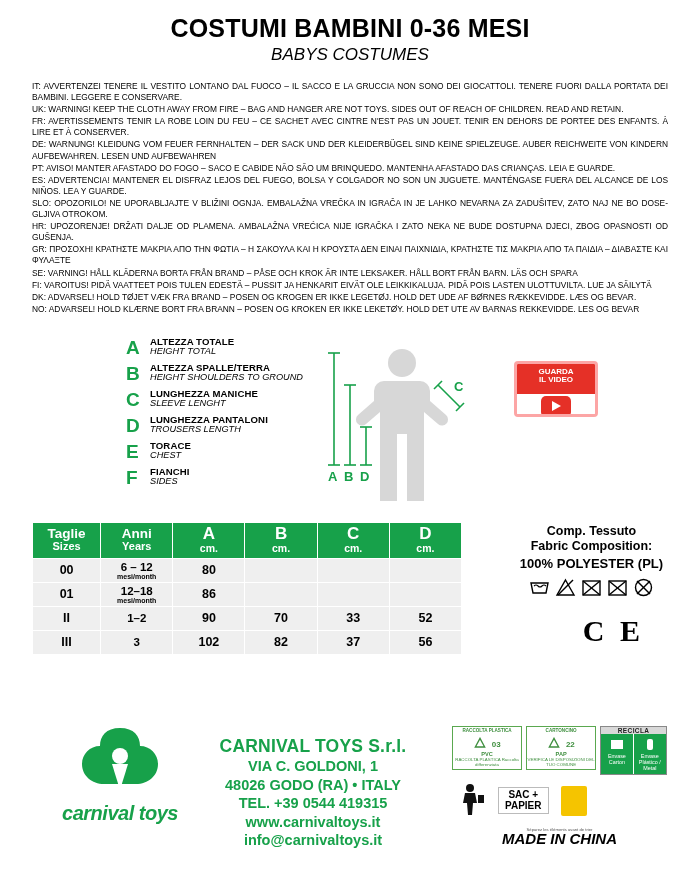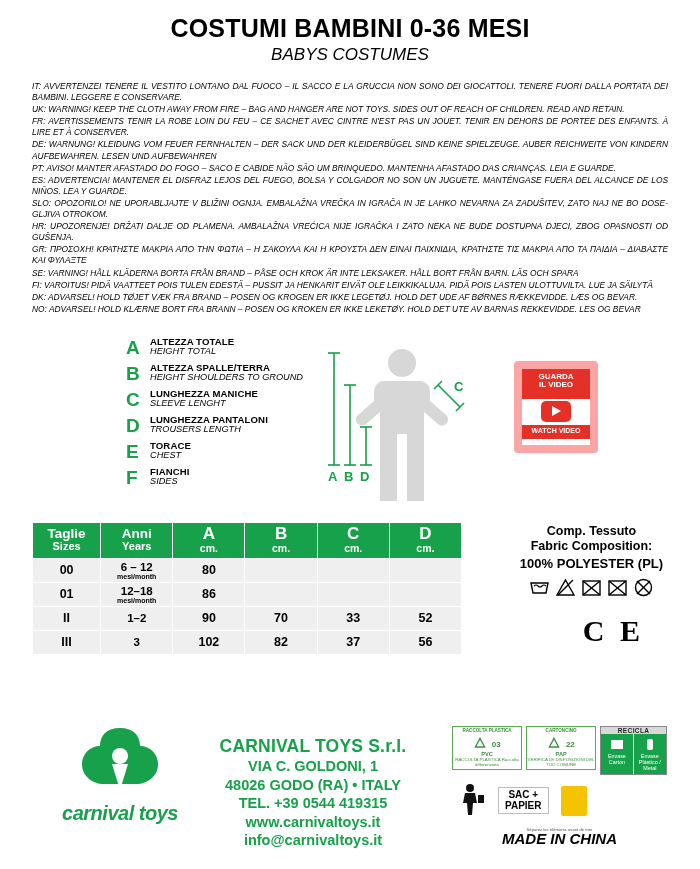--- a/index.html
+++ b/index.html
@@ -31,21 +31,20 @@
     color:#000;
   }
 
   
   .warnings {
     margin:16px 18px 0 18px;
     font-size:8.4px;
     line-height:1.32;
     text-align:justify;
     color:#000;
-    font-style:italic;
   }
   .warnings p { margin:0 0 1px 0; }
 
   
   .mid {
     position:relative;
     margin-top:22px;
     height:175px;
   }
   .legend {
@@ -91,22 +90,22 @@
     height:170px;
   }
   .fig-svg { display:block; }
 
   
   .video-badge {
     position:absolute;
     left:500px;
     top:24px;
     width:84px;
-    height:92px;
-    border:8px solid #fca5a5;
+    height:56px;
+    border:3px solid #fca5a5;
     border-radius:4px;
     overflow:hidden;
     background:#fff;
   }
   .vb-top {
     background:#e53027;
     height:30px;
     color:#fff;
     font-weight:bold;
     font-size:8px;

